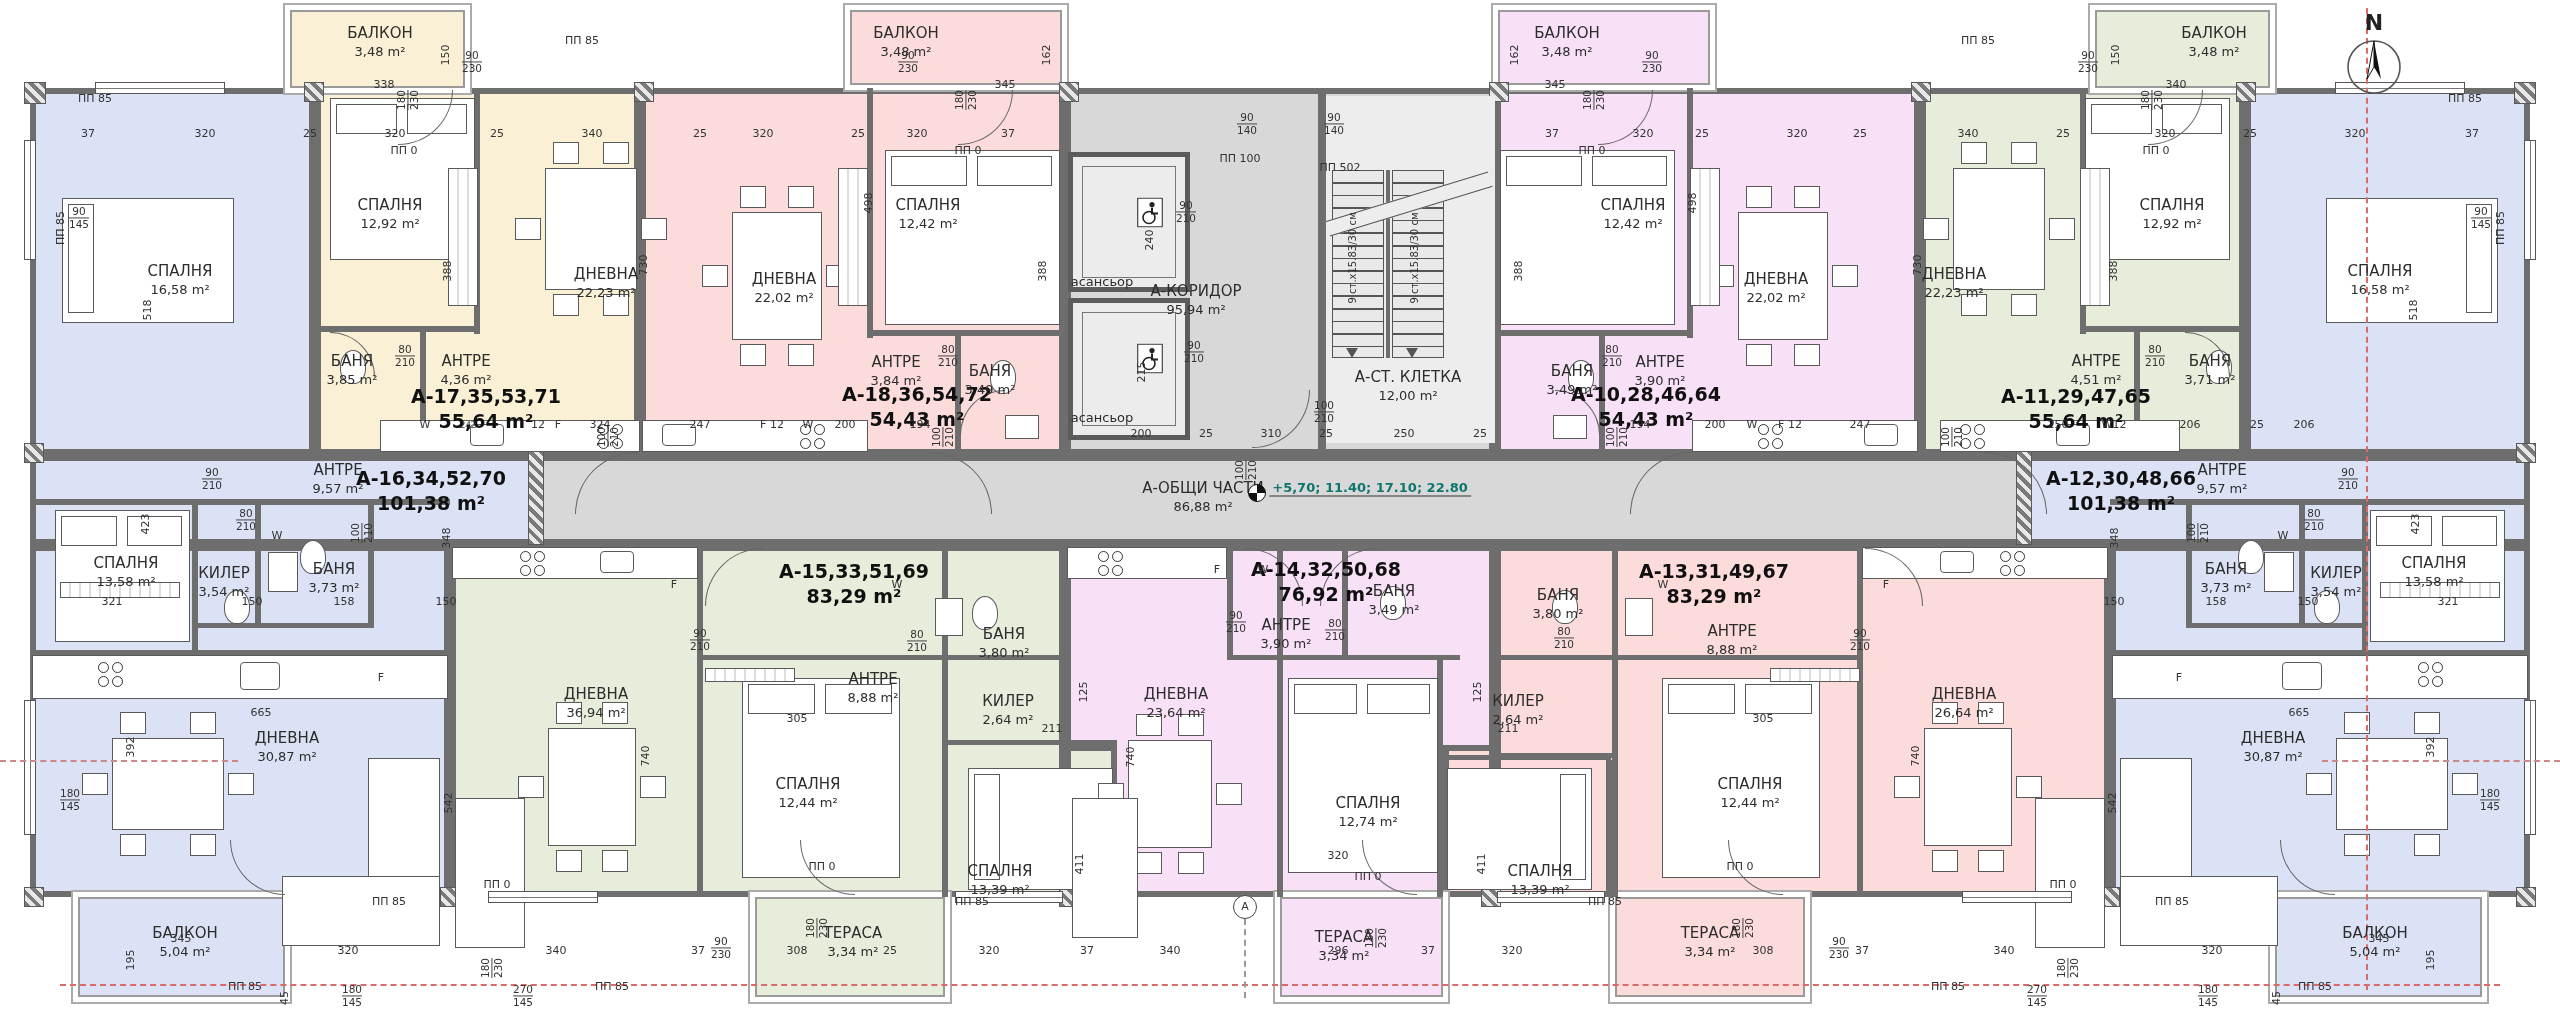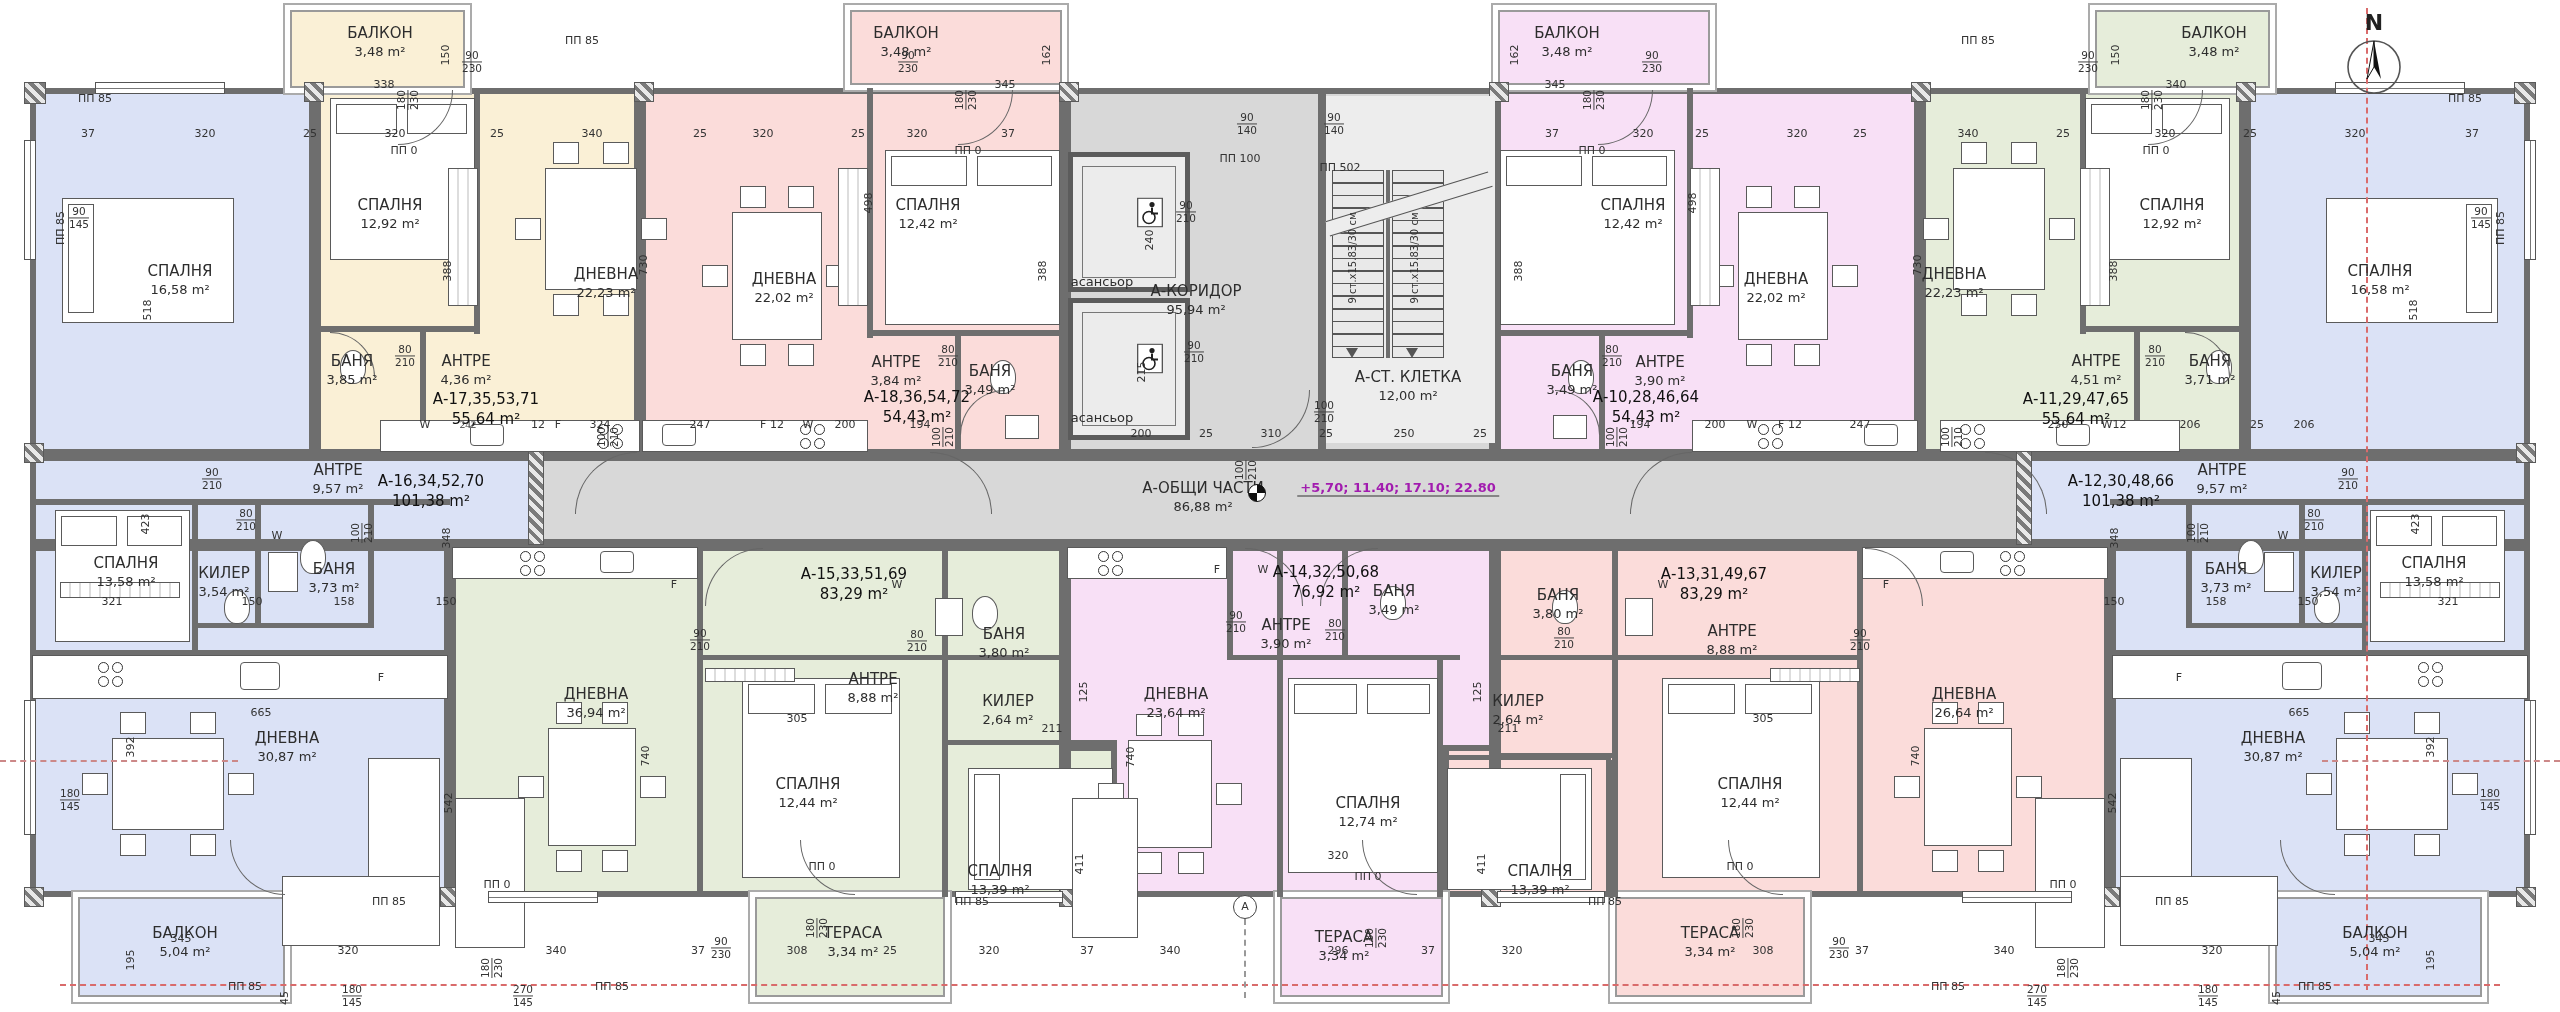--- a/index.html
+++ b/index.html
@@ -4,21 +4,21 @@
 <style>
   html,body{margin:0;padding:0;background:#fff;font-family:"DejaVu Sans",sans-serif;}
   #plan{position:relative;width:2560px;height:1012px;background:#fff;overflow:hidden;}
   .zone{position:absolute;box-sizing:border-box;border:6px solid #6e6e6e;}
   .balc{position:absolute;box-sizing:border-box;border:2px solid #9a9a9a;box-shadow:0 0 0 5px #fff,0 0 0 7px #ababab;}
   .wall{position:absolute;background:#6e6e6e;}
   .pier{position:absolute;background:repeating-linear-gradient(45deg,#7a7a7a 0 4px,#e8e8e8 4px 8px);border:1px solid #5a5a5a;box-sizing:border-box;}
   .lbl{position:absolute;transform:translate(-50%,-50%);text-align:center;color:#2d2d2d;line-height:1.3;white-space:nowrap;display:flex;flex-direction:column;}
   .lbl .nm{font-size:15px;}
   .lbl .ar{font-size:13px;}
-  .lbl.apt .nm,.lbl.apt .ar{font-weight:normal;color:#101010;font-size:15px;}
+  .lbl.apt .nm,.lbl.apt .ar{font-weight:bold;color:#101010;font-size:19px;}
   .lbl.small .nm{font-size:13px;}
   .ann{position:absolute;transform:translate(-50%,-50%);font-size:11px;color:#333;white-space:nowrap;}
   .ann.rot{transform:translate(-50%,-50%) rotate(-90deg);}
   .ann.circ{border:1.4px solid #444;border-radius:50%;width:22px;height:22px;line-height:22px;text-align:center;background:#fff;}
   .frac{position:absolute;transform:translate(-50%,-50%);font-size:10.5px;color:#333;text-align:center;line-height:1.15;display:flex;flex-direction:column;}
   .frac.rot{transform:translate(-50%,-50%) rotate(-90deg);}
   .frac span:last-child{border-top:1px solid #444;}
   .furn{position:absolute;box-sizing:border-box;border:1.5px solid #5a5a5a;background:#fff;}
   .pillow{position:absolute;box-sizing:border-box;border:1.2px solid #5a5a5a;background:#fff;}
   .chair{position:absolute;box-sizing:border-box;border:1.2px solid #5a5a5a;background:#fff;width:26px;height:22px;}
@@ -26,21 +26,21 @@
   .stoveDot{position:absolute;border:1.3px solid #333;border-radius:50%;width:11px;height:11px;box-sizing:border-box;}
   .door{position:absolute;box-sizing:border-box;border-top:1.6px solid #666;border-left:1.6px solid #666;border-top-left-radius:100%;}
   .win{position:absolute;background:#fff;border:1px solid #555;box-sizing:border-box;}
   .win i{position:absolute;background:#777;}
   .dash{position:absolute;}
   .elev{position:absolute;box-sizing:border-box;background:#ececec;border:5px solid #5c5c5c;}
   .elevIn{position:absolute;box-sizing:border-box;border:1.4px solid #777;}
   .stairs{position:absolute;background:repeating-linear-gradient(180deg,#e9e9e9 0 11px,#555 11px 12.6px);border:1.4px solid #555;box-sizing:border-box;}
   .tri{position:absolute;width:0;height:0;border-left:6px solid transparent;border-right:6px solid transparent;border-top:10px solid #555;}
   .lvl{position:absolute;width:16px;height:16px;border-radius:50%;border:1.4px solid #111;background:conic-gradient(#111 0 25%,#fff 0 50%,#111 0 75%,#fff 0);}
-  .levels{position:absolute;transform:translate(-50%,-50%);font-size:13px;font-weight:bold;color:#a21caf;border-bottom:1.6px solid #333;padding:0 3px 1px;white-space:nowrap;margin-left:28px;}
+  .levels{position:absolute;transform:translate(-50%,-50%);font-size:13px;font-weight:bold;color:#0f766e;border-bottom:1.6px solid #333;padding:0 3px 1px;white-space:nowrap;}
   .note{position:absolute;transform:translate(-50%,-50%) rotate(-90deg);font-size:10px;color:#333;white-space:nowrap;}
   .compass{position:absolute;text-align:center;color:#222;}
   .compass .nl{font-size:22px;font-weight:bold;display:block;margin-bottom:2px;}
 </style>
 </head>
 <body>
 
 <div id="plan">
     <div class="zone" style="left: 30px; top: 88px; width: 285px; height: 367px; background: rgb(219, 226, 246);"></div>
     <div class="zone" style="left: 30px; top: 455px; width: 505px; height: 90px; background: rgb(219, 226, 246);"></div>

